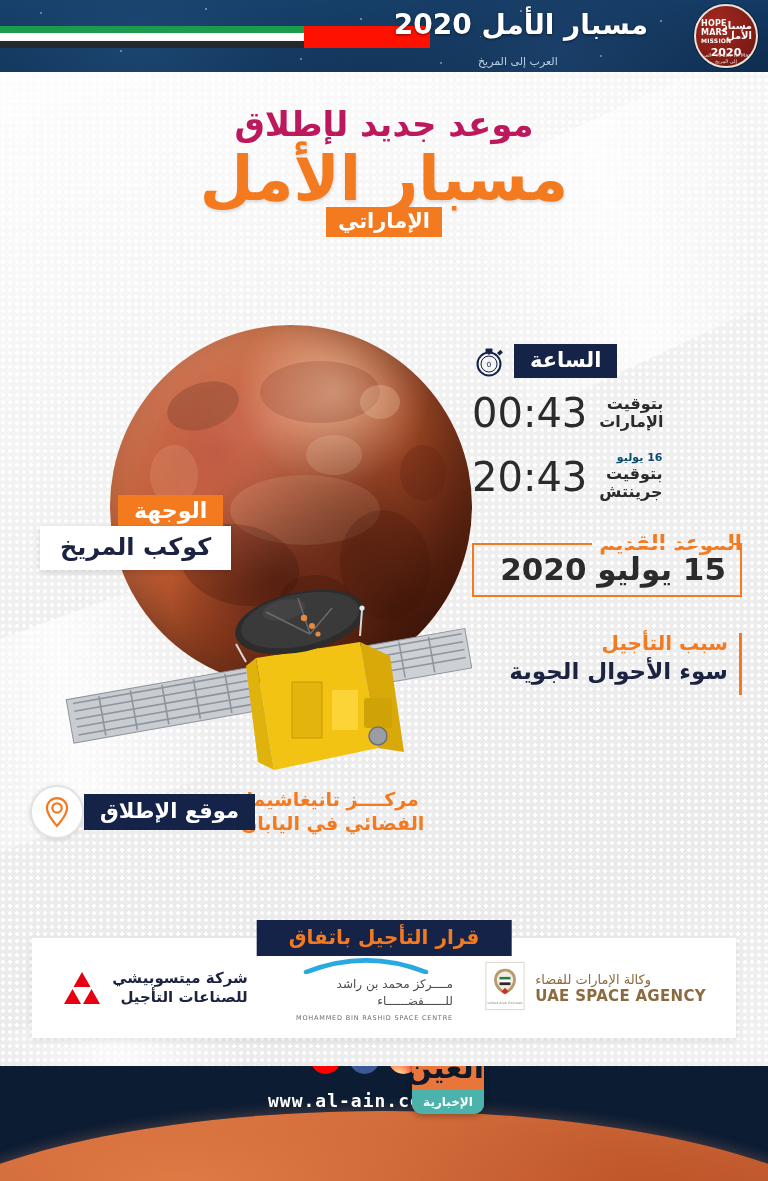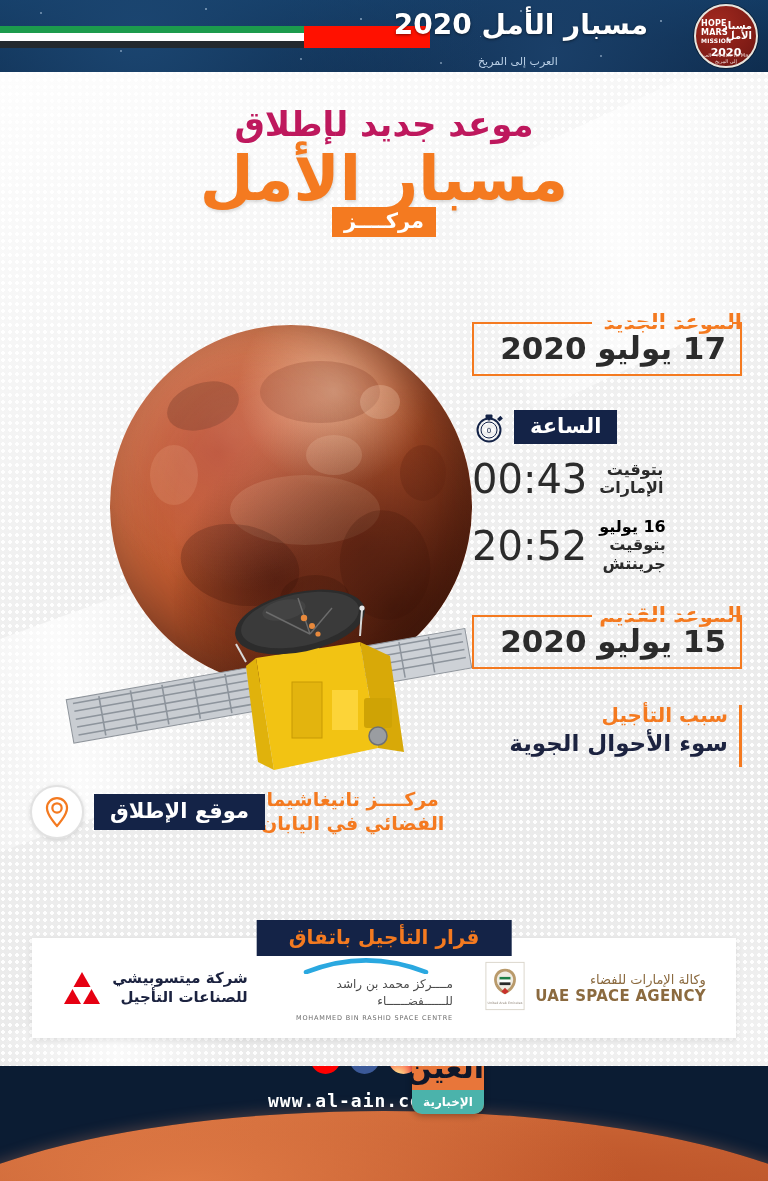--- a/index.html
+++ b/index.html
@@ -194,36 +194,36 @@
   .stopwatch { width: 34px; height: 34px; }
 
   .time-row {
     display:flex; align-items:center; justify-content:flex-end;
     gap: 12px; margin-bottom: 8px;
   }
   .time-zone {
     font-size: 16px; font-weight: bold; color:#2b2b2b;
     line-height: 1.15; text-align:right;
   }
-  .time-date { font-size:16px; font-weight:bold; color:#000000; }
+  .time-date { font-size:11px; font-weight:bold; color:#0c4a6e; }
   .time-val {
     font-size: 40px; font-weight: normal; color:#2b2b2b;
     letter-spacing: 0px; direction: ltr;
   }
 
   .reason { margin-top: 34px; position:relative; padding-right: 14px; text-align:right; }
   .reason::after {
     content:""; position:absolute; right:0; top: 2px;
     width: 3px; height: 62px; background:#f47a20;
   }
   .reason-label { color:#f47a20; font-size:20px; font-weight:bold; }
   .reason-value { color:#1c2340; font-size:23px; font-weight:bold; margin-top:3px; }
 
   
-  .launch { position:absolute; left: 30px; top: 785px; z-index:8; display:flex; align-items:center; gap: 10px; flex-direction: row-reverse; }
+  .launch { position:absolute; left: 30px; top: 785px; z-index:8; display:flex; align-items:center; flex-direction: row-reverse; }
   .pin-circle {
     width: 54px; height: 54px; border-radius:50%;
     background:#fff; border: 2px solid #e2e2e2;
     display:flex; align-items:center; justify-content:center;
     box-shadow: 0 1px 4px rgba(0,0,0,.12);
     flex: none;
   }
   .launch-badge {
     background:#142347; color:#ffffff;
     font-size:21px; font-weight:bold; padding: 5px 16px 7px;
@@ -248,21 +248,21 @@
     display:flex; align-items:center; justify-content:space-around;
     box-shadow: 0 2px 7px rgba(0,0,0,.10);
     padding: 0 14px;
   }
   .partner { display:flex; align-items:center; gap:10px; }
   .partner-name-ar { font-size:15px; font-weight:bold; color:#1c2340; line-height:1.3; text-align:right; }
   .mitsu { width: 40px; height: 36px; }
   .mbrsc-txt { text-align:right; }
   .mbrsc-ar { font-size:12px; color:#4b4b4b; line-height:1.45; letter-spacing:.5px; }
   .mbrsc-en { font-size:6.5px; color:#6d6d6d; letter-spacing:.8px; direction:ltr; margin-top:4px; text-align:right;padding-left:16px; }
-  .uae-ar { font-size:13px; color:#8b6a3f; text-align:right; }
+  .uae-ar { font-size:13px; color:#8b6a3f; text-align:left; }
   .uae-en { font-size:15px; font-weight:bold; color:#8b6a3f; direction:ltr; letter-spacing:.3px; }
 
   
   .footer {
     position:absolute; left:0; bottom:0; width:768px; height:115px;
     background:#0b1c33; z-index: 9; overflow:hidden;
   }
   .mars-horizon {
     position:absolute; left:-120px; bottom:-230px;
     width: 1008px; height: 300px; border-radius:50%;
@@ -361,21 +361,21 @@
         </div>
         <div class="hope-year">2020</div>
         <div class="hope-arc">Arabs to Mars · العرب إلى المريخ</div>
       </div>
     </div>
   </div>
 
   <div class="title-block">
     <div class="title-line1">موعد جديد لإطلاق</div>
     <div class="title-line2">مسبار الأمل</div>
-    <div class="title-badge">مركــــز</div>
+    <div class="title-badge">الإماراتي</div>
   </div>
 
   <div class="mars">
     <span class="crater" style="left:56px;top:58px;width:74px;height:46px;background:rgba(90,32,16,.30);transform:rotate(-18deg);"></span>
     <span class="crater" style="left:150px;top:36px;width:120px;height:62px;background:rgba(120,48,24,.24);"></span>
     <span class="crater" style="left:196px;top:110px;width:56px;height:40px;background:rgba(255,214,180,.22);"></span>
     <span class="crater" style="left:120px;top:150px;width:150px;height:70px;background:rgba(255,205,165,.18);"></span>
     <span class="crater" style="left:70px;top:200px;width:120px;height:80px;background:rgba(70,22,10,.28);transform:rotate(12deg);"></span>
     <span class="crater" style="left:230px;top:185px;width:90px;height:110px;background:rgba(80,26,12,.26);transform:rotate(-8deg);"></span>
     <span class="crater" style="left:250px;top:60px;width:40px;height:34px;background:rgba(255,225,195,.25);"></span>
@@ -442,29 +442,29 @@
       <circle cx="258" cy="64" r="2.6" fill="#e8893c"></circle>
 
       <g stroke="#d8d8d8" stroke-width="2">
         <path d="M300 66 L302 40"></path>
           <path d="M186 92 L176 74"></path>
       </g>
       <circle cx="302" cy="38" r="2.6" fill="#e8e8e8"></circle>
     </svg>
   </div>
 
+  <div class="dest">
+    <div style="text-align:right;">
+      <span class="dest-badge">الوجهة</span>
+    </div>
+    <div class="dest-value">كوكب المريخ</div>
+  </div>
 
   <div class="right-col">
 
-    <div>
-      <div class="panel-label">الموعد الجديد</div>
-      <div class="panel-box">
-        <div class="panel-value">17 يوليو 2020</div>
-      </div>
-    </div>
 
     <div class="hour-badge-row">
       <span class="hour-badge">الساعة</span>
       <span class="stopwatch">
         <svg viewBox="0 0 34 34" width="34" height="34">
           <circle cx="17" cy="20" r="11.5" fill="none" stroke="#142347" stroke-width="2"></circle>
           <circle cx="17" cy="20" r="8" fill="none" stroke="#142347" stroke-width="1"></circle>
           <rect x="13.5" y="4.5" width="7" height="4" rx="1" fill="#142347"></rect>
           <rect x="15.8" y="7.5" width="2.4" height="3" fill="#142347"></rect>
           <path d="M25 9 l3.5 -3.2 l2.4 2.6 l-3.4 3.2 z" fill="#142347"></path>
@@ -480,21 +480,21 @@
       </div>
       <div class="time-val">00:43</div>
     </div>
 
     <div class="time-row" style="margin-top:16px;">
       <div class="time-zone">
         <div class="time-date">16 يوليو</div>
         <div>بتوقيت</div>
         <div>جرينتش</div>
       </div>
-      <div class="time-val">20:52</div>
+      <div class="time-val">20:43</div>
     </div>
 
     <div style="margin-top:30px;">
       <div class="panel-label">الموعد القديم</div>
       <div class="panel-box">
         <div class="panel-value">15 يوليو 2020</div>
       </div>
     </div>
 
     <div class="reason">

